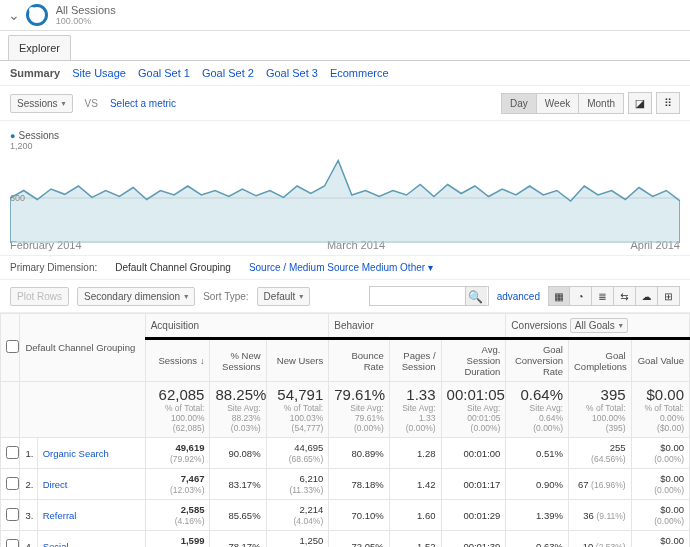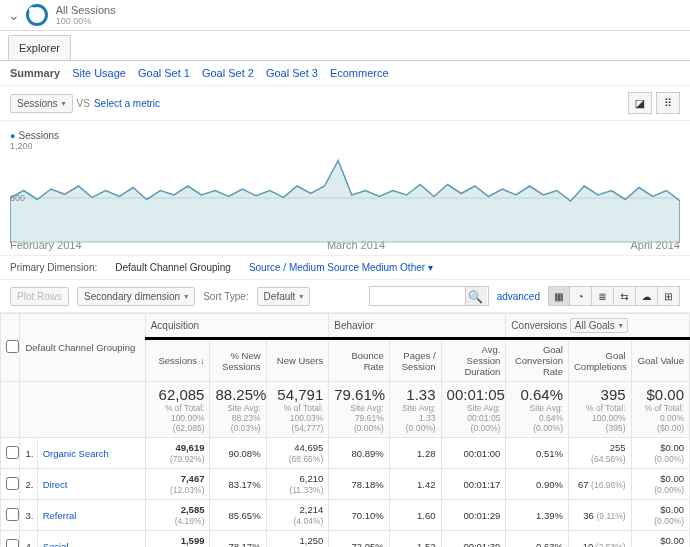--- a/index.html
+++ b/index.html
@@ -11,21 +11,21 @@
 .seg-t{font-size:11px;color:#666}
 .seg-s{font-size:9px;color:#999}
 .tabstrip{display:flex;border-bottom:1px solid #ccc;padding:4px 0 0 8px}
 .tab{padding:6px 10px;border:1px solid #ccc;border-bottom:none;background:#f7f7f7;font-size:11px;color:#333;border-radius:2px 2px 0 0;}
 .subtabs{display:flex;gap:12px;padding:6px 10px;border-bottom:1px solid #eee;font-size:11px}
 .subtabs span{color:#1155cc;cursor:pointer}
 .subtabs span.act{color:#555;font-weight:bold}
 .toolbar{display:flex;align-items:center;padding:6px 10px;border-bottom:1px solid #eee}
 .dd{border:1px solid #ccc;background:#f7f7f7;padding:3px 6px;font-size:10px;color:#555;display:inline-flex;align-items:center;gap:4px;border-radius:2px}
 .caret:after{content:"▾";font-size:8px;color:#777}
-.vs{margin:0 4px;color:#888;font-size:10px}
+.vs{margin:0 12px;color:#888;font-size:10px}
 .lnk{color:#1155cc;font-size:10px;cursor:pointer}
 .sp{flex:1}
 .btngrp{display:flex}
 .btn{border:1px solid #ccc;background:#f5f5f5;padding:4px 8px;font-size:10px;color:#555;cursor:pointer}
 .btn.act{background:#ddd}
 .btn+.btn{border-left:none}
 .icobtn{border:1px solid #ccc;background:#f5f5f5;width:24px;height:22px;display:flex;align-items:center;justify-content:center;margin-left:4px;cursor:pointer}
 .chartwrap{padding:8px 10px 4px}
 .chtitle{font-size:10px;color:#555;margin-bottom:2px}
 .yval{font-size:9px;color:#888}
@@ -83,20 +83,25 @@
     <span>Ecommerce</span>
   </div>
 
 <div class="toolbar">
   <div class="dd caret">
       <span>Sessions</span>
     </div>
   <span class="vs">VS</span>
   <span class="lnk">Select a metric</span>
   <div class="sp"></div>
+  <div class="btngrp" id="periodbtns">
+      <div class="btn act">Day</div>
+      <div class="btn">Week</div>
+      <div class="btn">Month</div>
+    </div>
   <div class="icobtn">◪</div>
   <div class="icobtn">⠿</div>
 </div>
 
 <div class="chartwrap">
   <span class="yval" style="color:#1f77b4">●</span>
   <span class="chtitle">Sessions</span>
   <div class="yval">1,200</div>
   <div class="chart">
     <svg viewBox="0 0 670 90" preserveAspectRatio="none">

